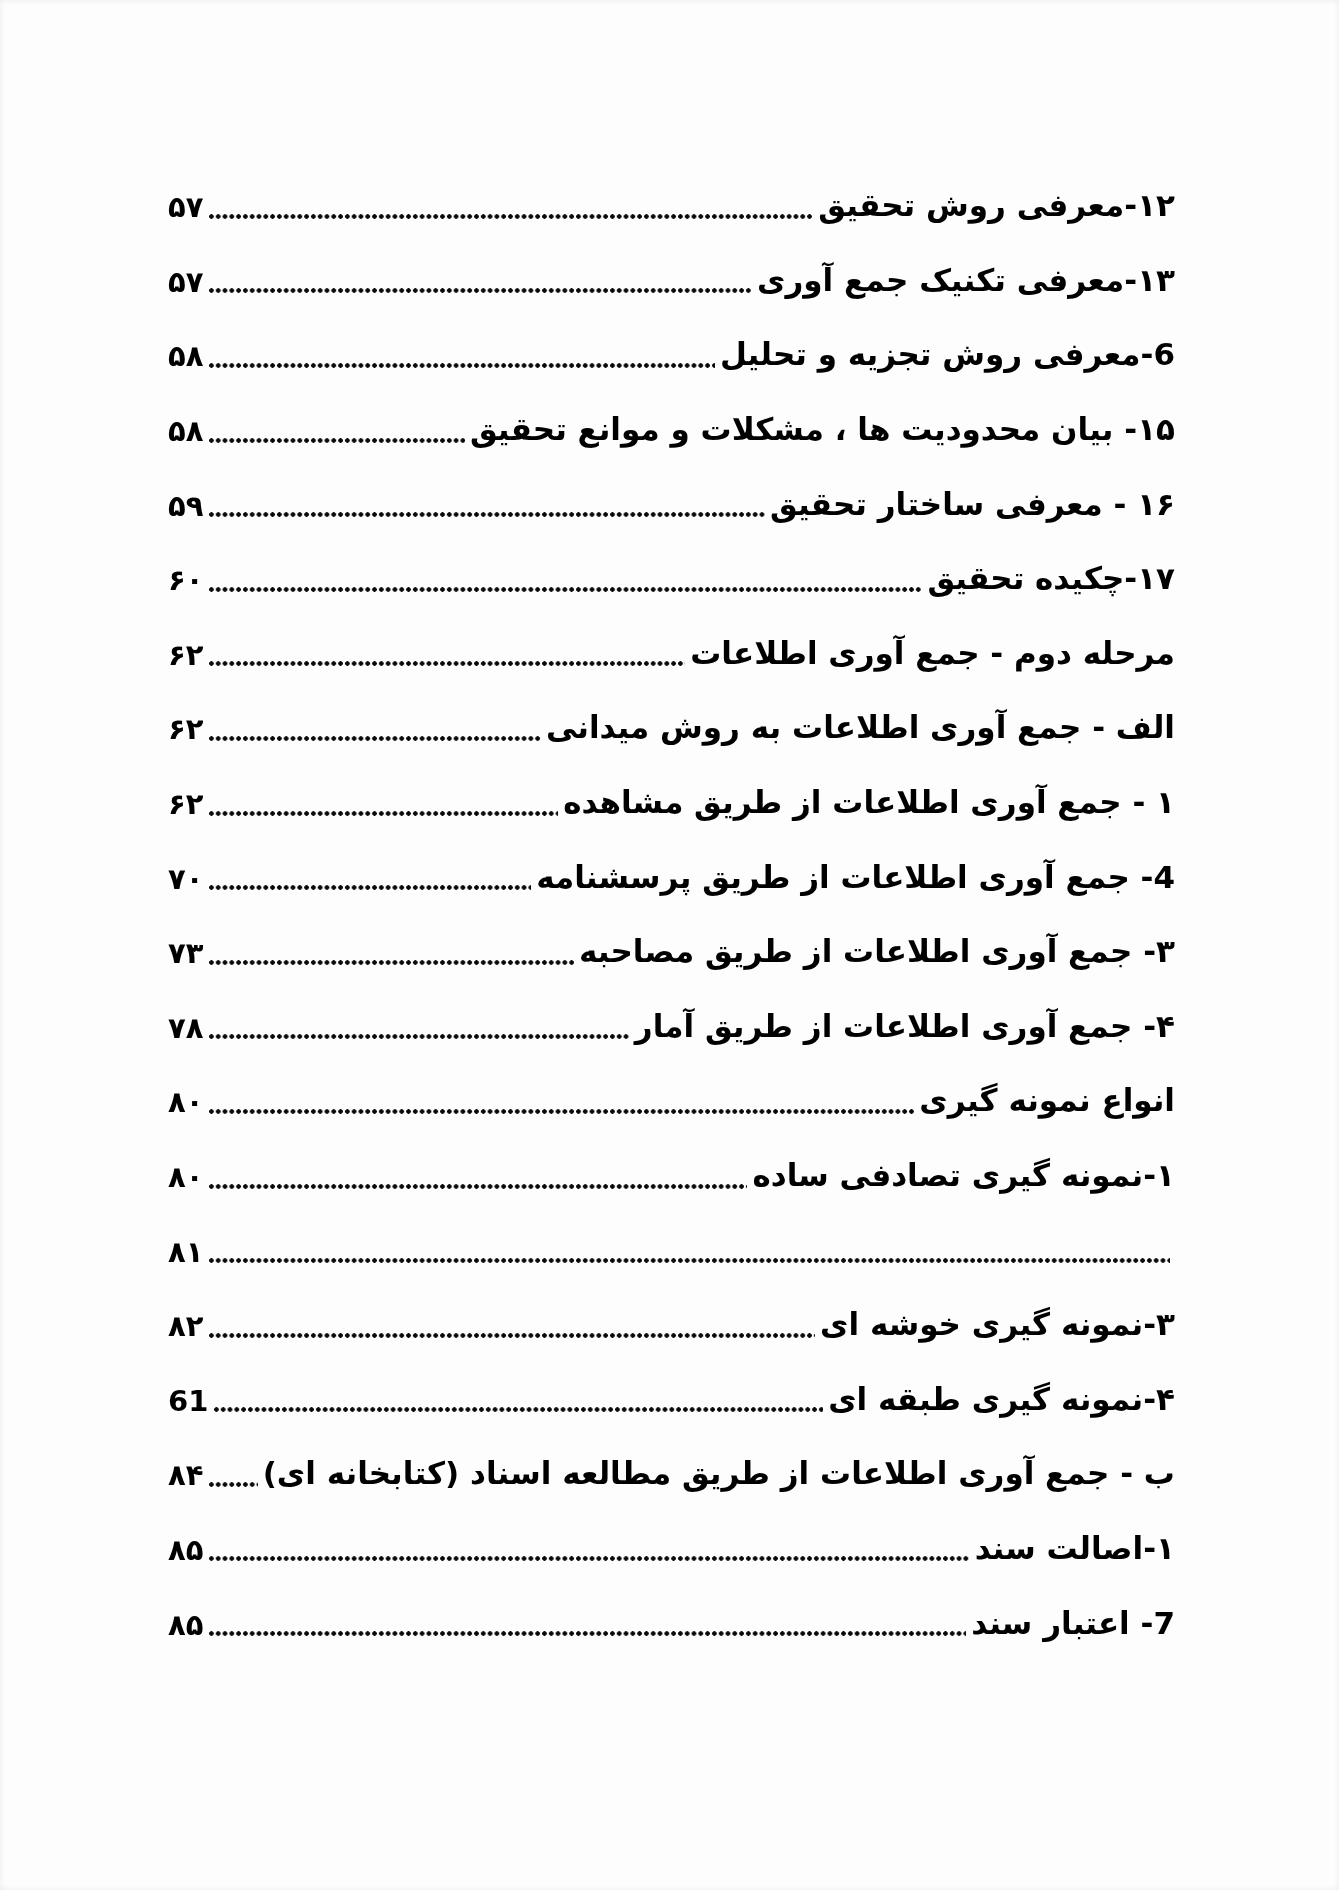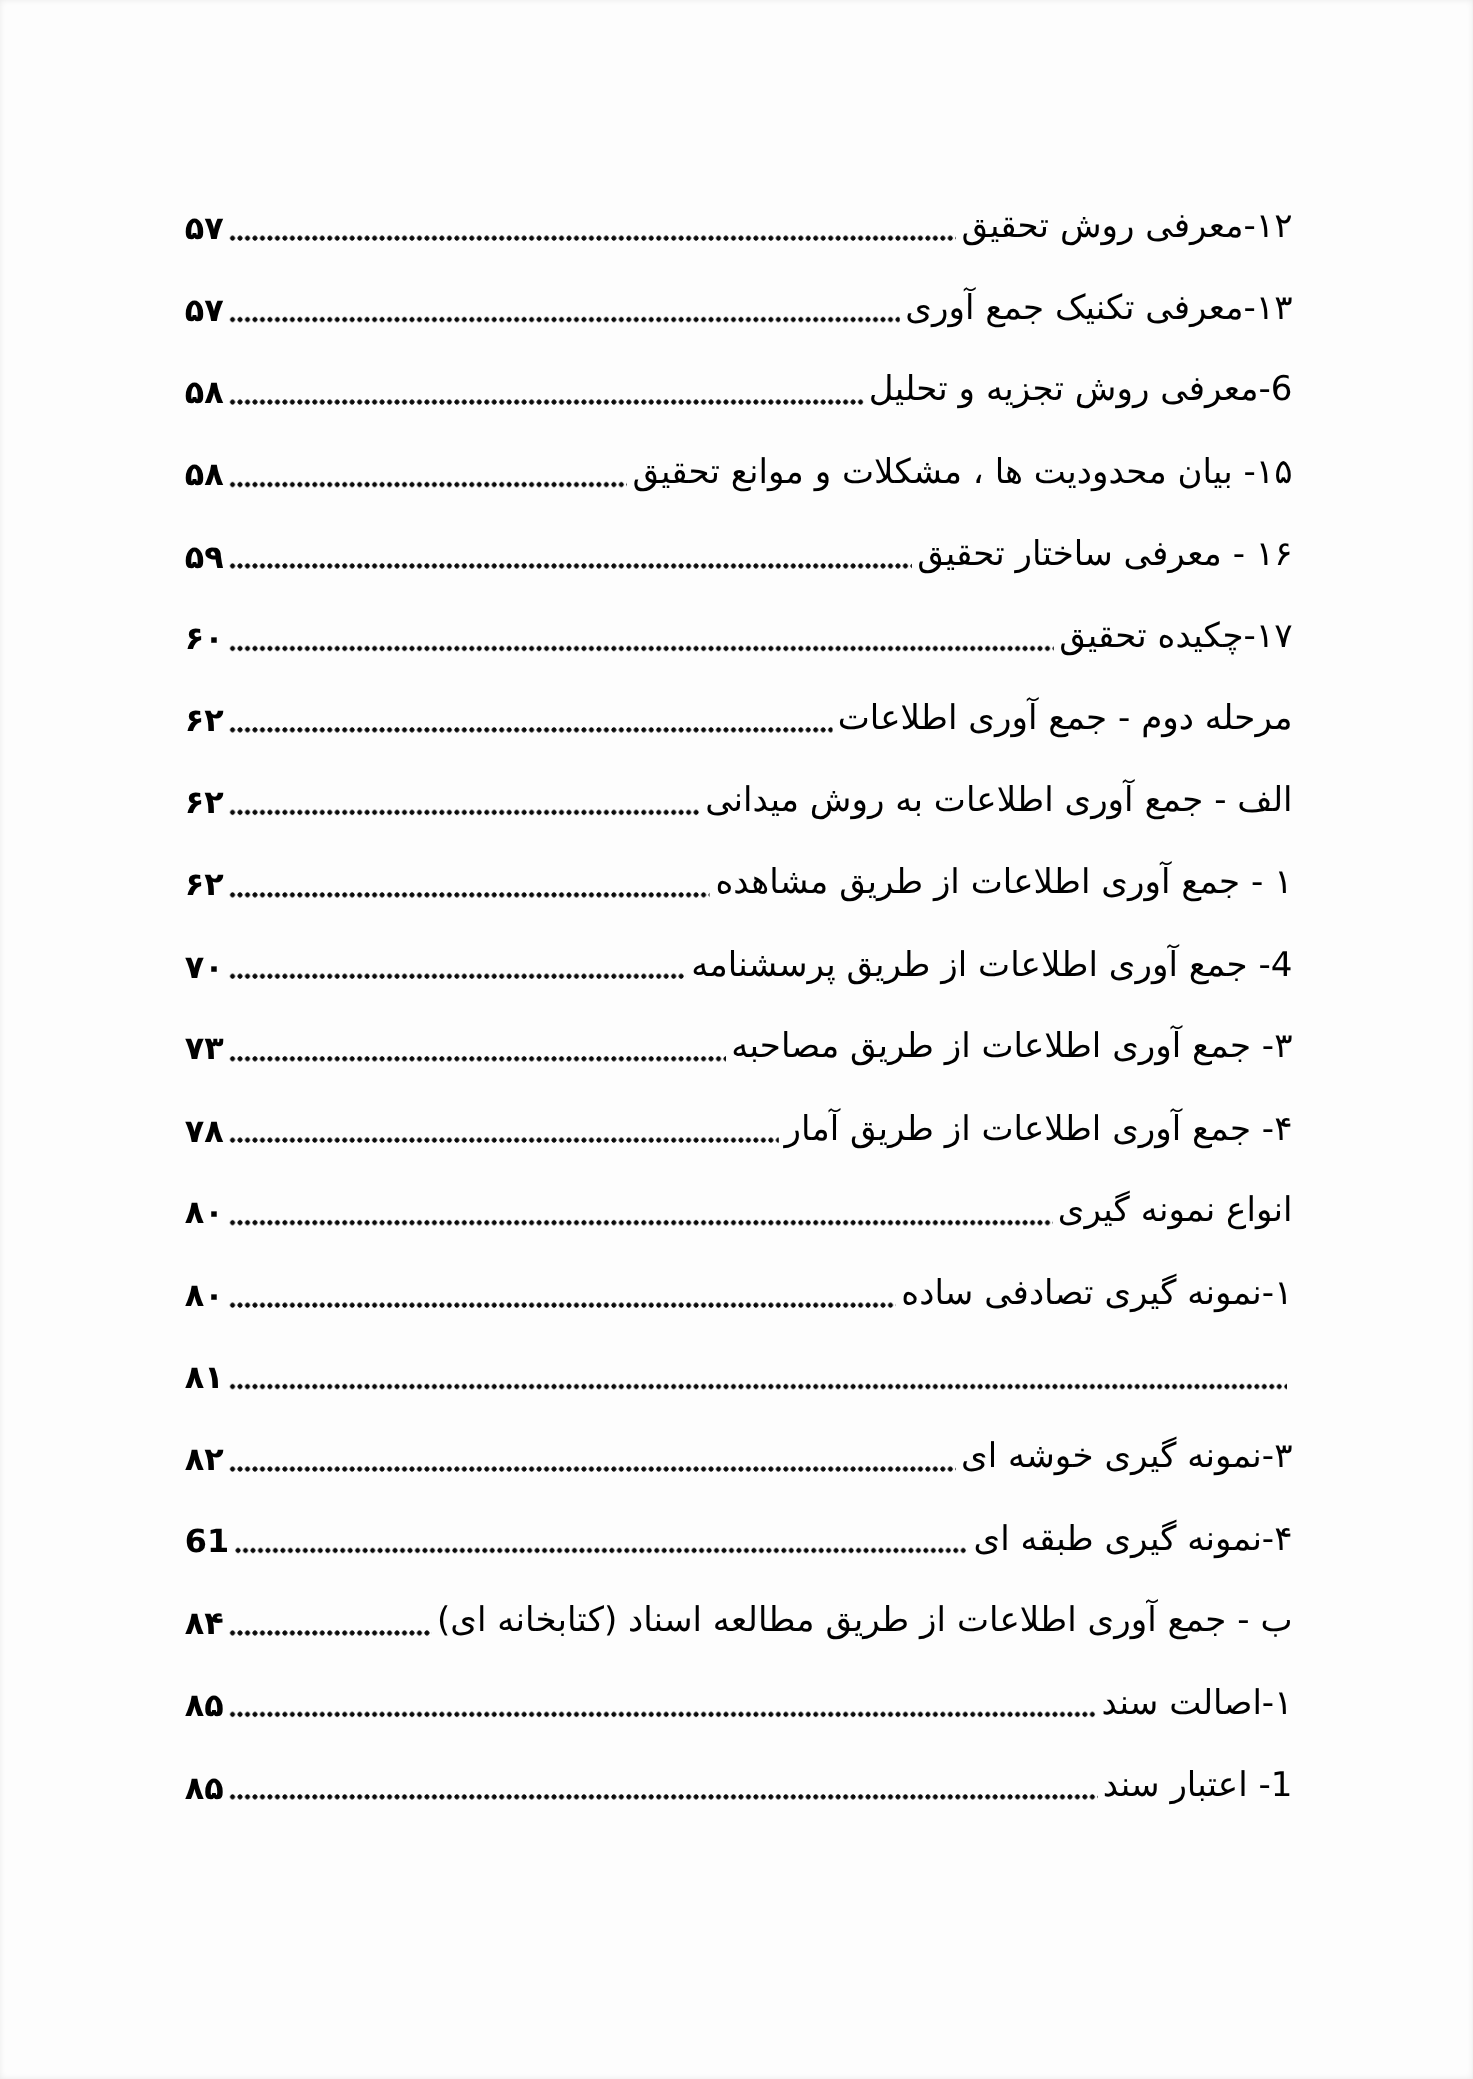--- a/index.html
+++ b/index.html
@@ -25,21 +25,21 @@
   }
   .toc-row {
     display: flex;
     flex-direction: row;      
     align-items: center;
     height: 74.6px;
   }
   .toc-title {
     white-space: nowrap;
     font-size: 31px;
-    font-weight: normal;
+    font-weight: bold;
     letter-spacing: 0.2px;
   }
   .toc-leader {
     flex: 1 1 auto;
     height: 5px;
     margin: 0 5px;
     transform: translateY(11px);
     background-image: radial-gradient(circle closest-side, #0a0a0a 80%, rgba(0,0,0,0) 100%);
     background-size: 6.8px 5px;
     background-repeat: repeat-x;
@@ -165,18 +165,18 @@
     <span class="toc-page">۸۴</span>
   </div>
 
   <div class="toc-row">
     <span class="toc-title">۱-اصالت سند</span>
     <span class="toc-leader"></span>
     <span class="toc-page">۸۵</span>
   </div>
 
   <div class="toc-row">
-    <span class="toc-title">1- اعتبار سند</span>
+    <span class="toc-title">7- اعتبار سند</span>
     <span class="toc-leader"></span>
     <span class="toc-page">۸۵</span>
   </div>
 </div>
 </div>
 
 </body></html>

